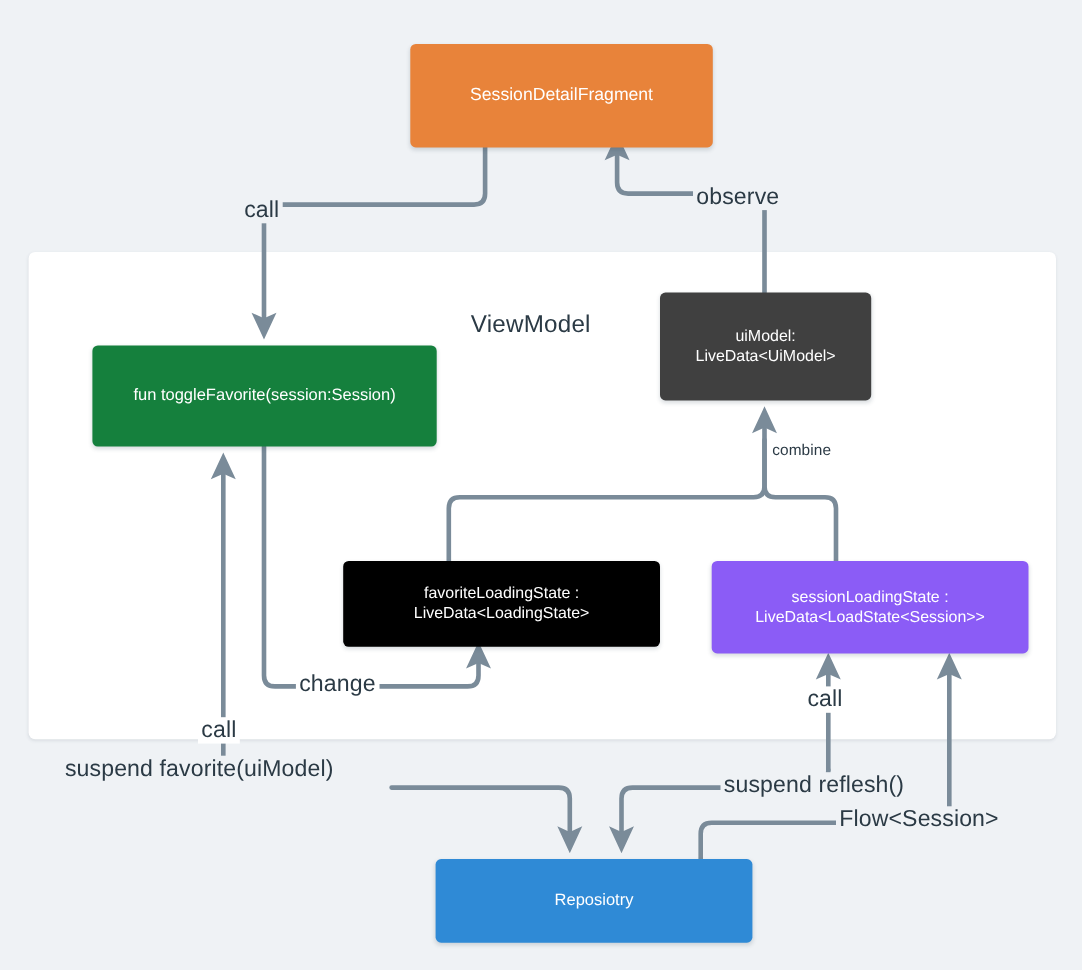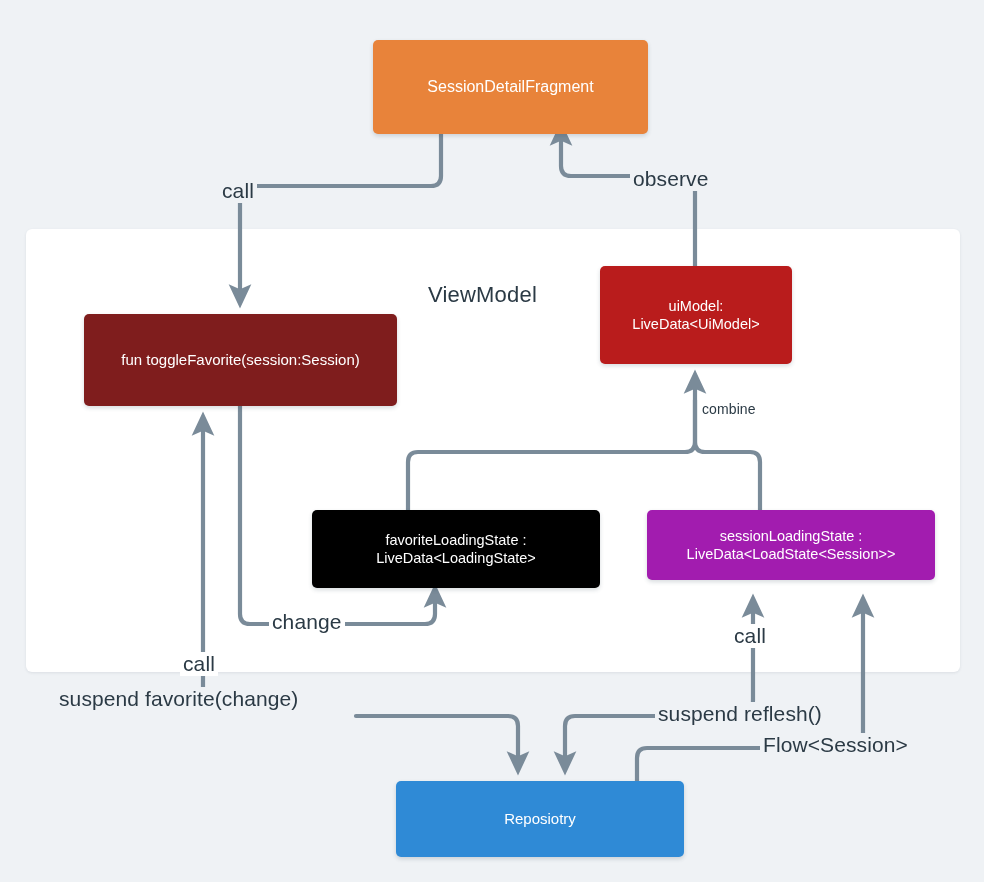--- a/index.html
+++ b/index.html
@@ -128,39 +128,39 @@
       <path d="M637,781 L637,758 Q637,748 647,748 L853,748 Q863,748 863,738 L863,606" marker-end="url(#arrowhead)"></path>
     </g>
   </svg>
 
   <div class="layer" id="node-layer">
 
     <div class="node node-fragment" style="left:373px; top:23px; width:275px; height:94px; background:#e8833a;margin-top:17px;">
       <span>SessionDetailFragment</span>
     </div>
 
-    <div class="node node-func" style="left:84px; top:314px; width:313px; height:92px; background:#7f1d1d;">
+    <div class="node node-func" style="left:84px; top:314px; width:313px; height:92px; background:#15803d;">
       <span>fun toggleFavorite(session:Session)</span>
     </div>
 
-    <div class="node node-live" style="left:600px; top:266px; width:192px; height:98px; background:#b91c1c;">
+    <div class="node node-live" style="left:600px; top:266px; width:192px; height:98px; background:#404040;">
       <span>
         <span>uiModel:</span><br>
         <span>LiveData&lt;UiModel&gt;</span>
       </span>
     </div>
 
     <div class="node node-live" style="left:312px; top:510px; width:288px; height:78px; background:#000000;">
       <span>
         <span>favoriteLoadingState :</span><br>
         <span>LiveData&lt;LoadingState&gt;</span>
       </span>
     </div>
 
-    <div class="node node-live" style="left:647px; top:510px; width:288px; height:70px; background:#a21caf;">
+    <div class="node node-live" style="left:647px; top:510px; width:288px; height:84px; background:#8b5cf6;">
       <span>
         <span>sessionLoadingState :</span><br>
         <span>LiveData&lt;LoadState&lt;Session&gt;&gt;</span>
       </span>
     </div>
 
     <div class="node node-repo" style="left:396px; top:781px; width:288px; height:76px; background:#2f8ad6;">
       <span>Reposiotry</span>
     </div>
   </div>
@@ -170,21 +170,21 @@
     <div class="edge-label label-bg" style="left:219px; top:179px;">call</div>
 
     <div class="edge-label label-bg" style="left:630px; top:167px;">observe</div>
 
     <div class="edge-label small label-bg-white" style="left:661px; top:401px;">combine</div>
 
     <div class="edge-label label-bg-white" style="left:269px; top:610px;">change</div>
 
     <div class="edge-label label-bg-white" style="left:180px; top:652px;">call</div>
 
-    <div class="edge-label label-bg" style="left:56px; top:687px;">suspend favorite(change)</div>
+    <div class="edge-label label-bg" style="left:56px; top:687px;">suspend favorite(uiModel)</div>
 
     <div class="edge-label label-bg-white" style="left:731px; top:624px;">call</div>
 
     <div class="edge-label label-bg" style="left:655px; top:702px;">suspend reflesh()</div>
 
     <div class="edge-label label-bg" style="left:760px; top:733px;">Flow&lt;Session&gt;</div>
   </div>
 
 </div>
 

